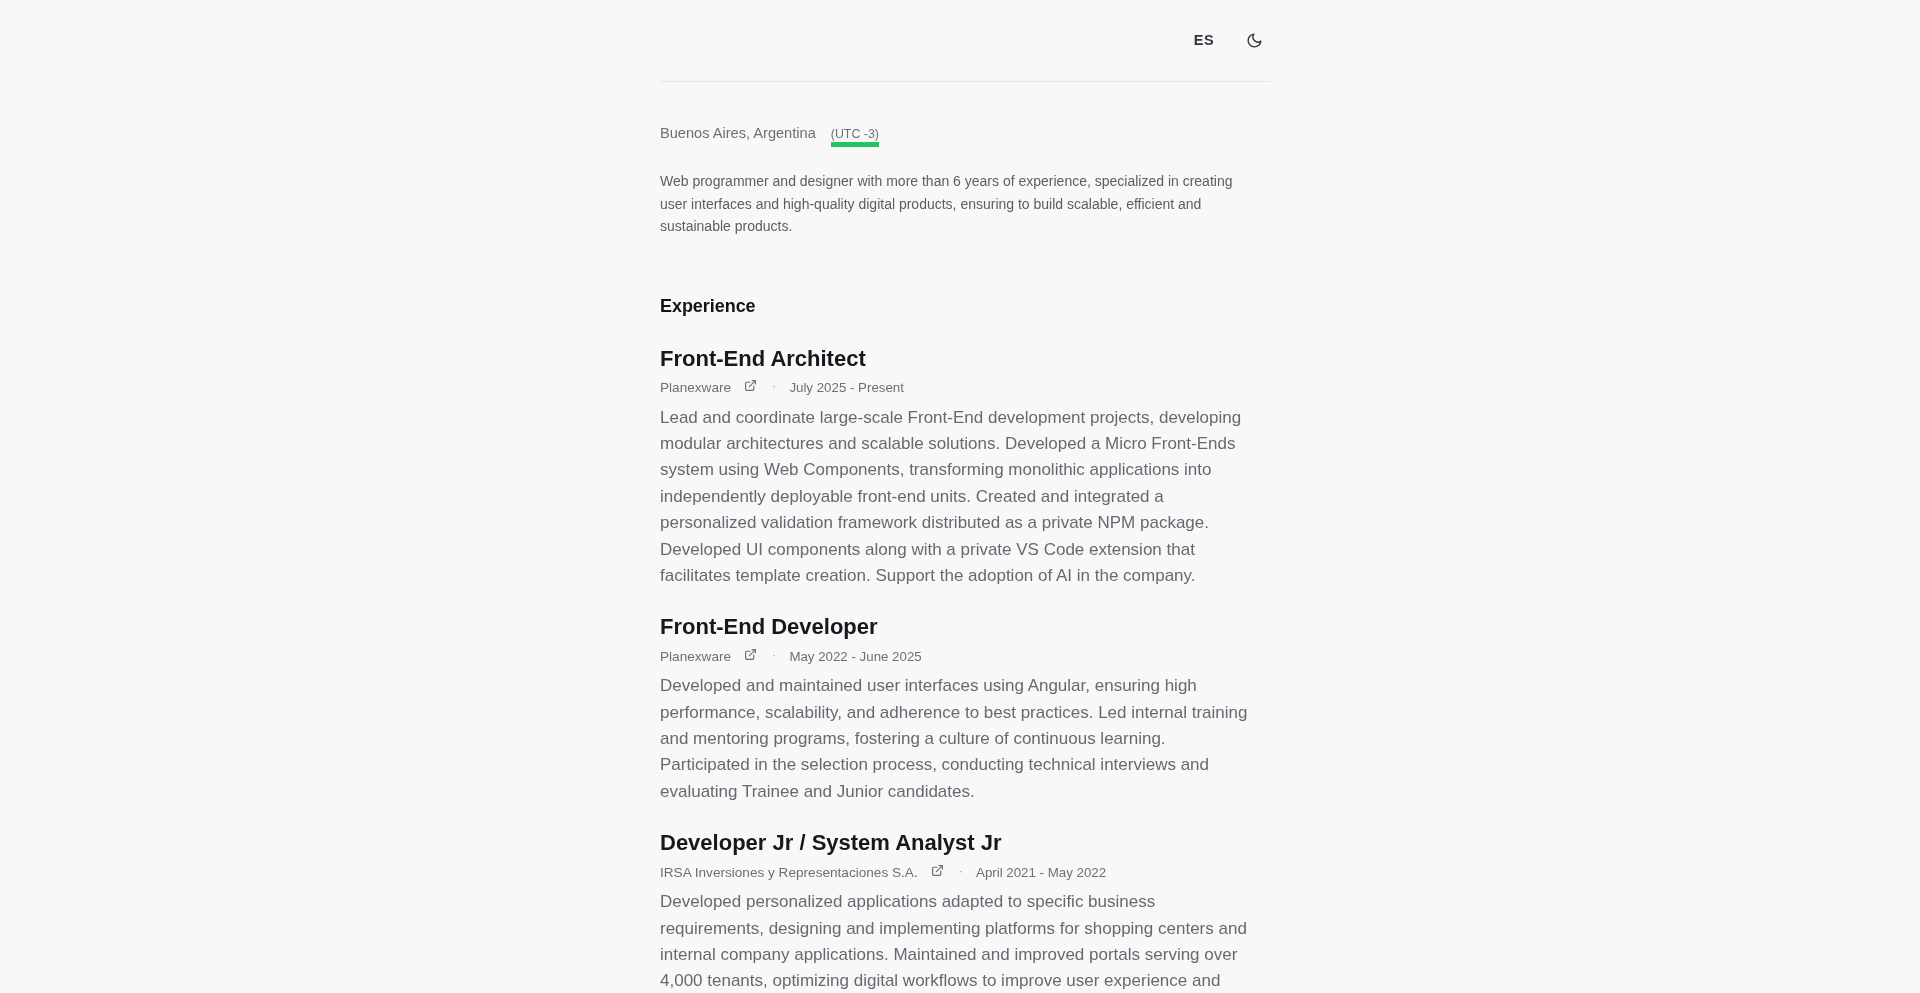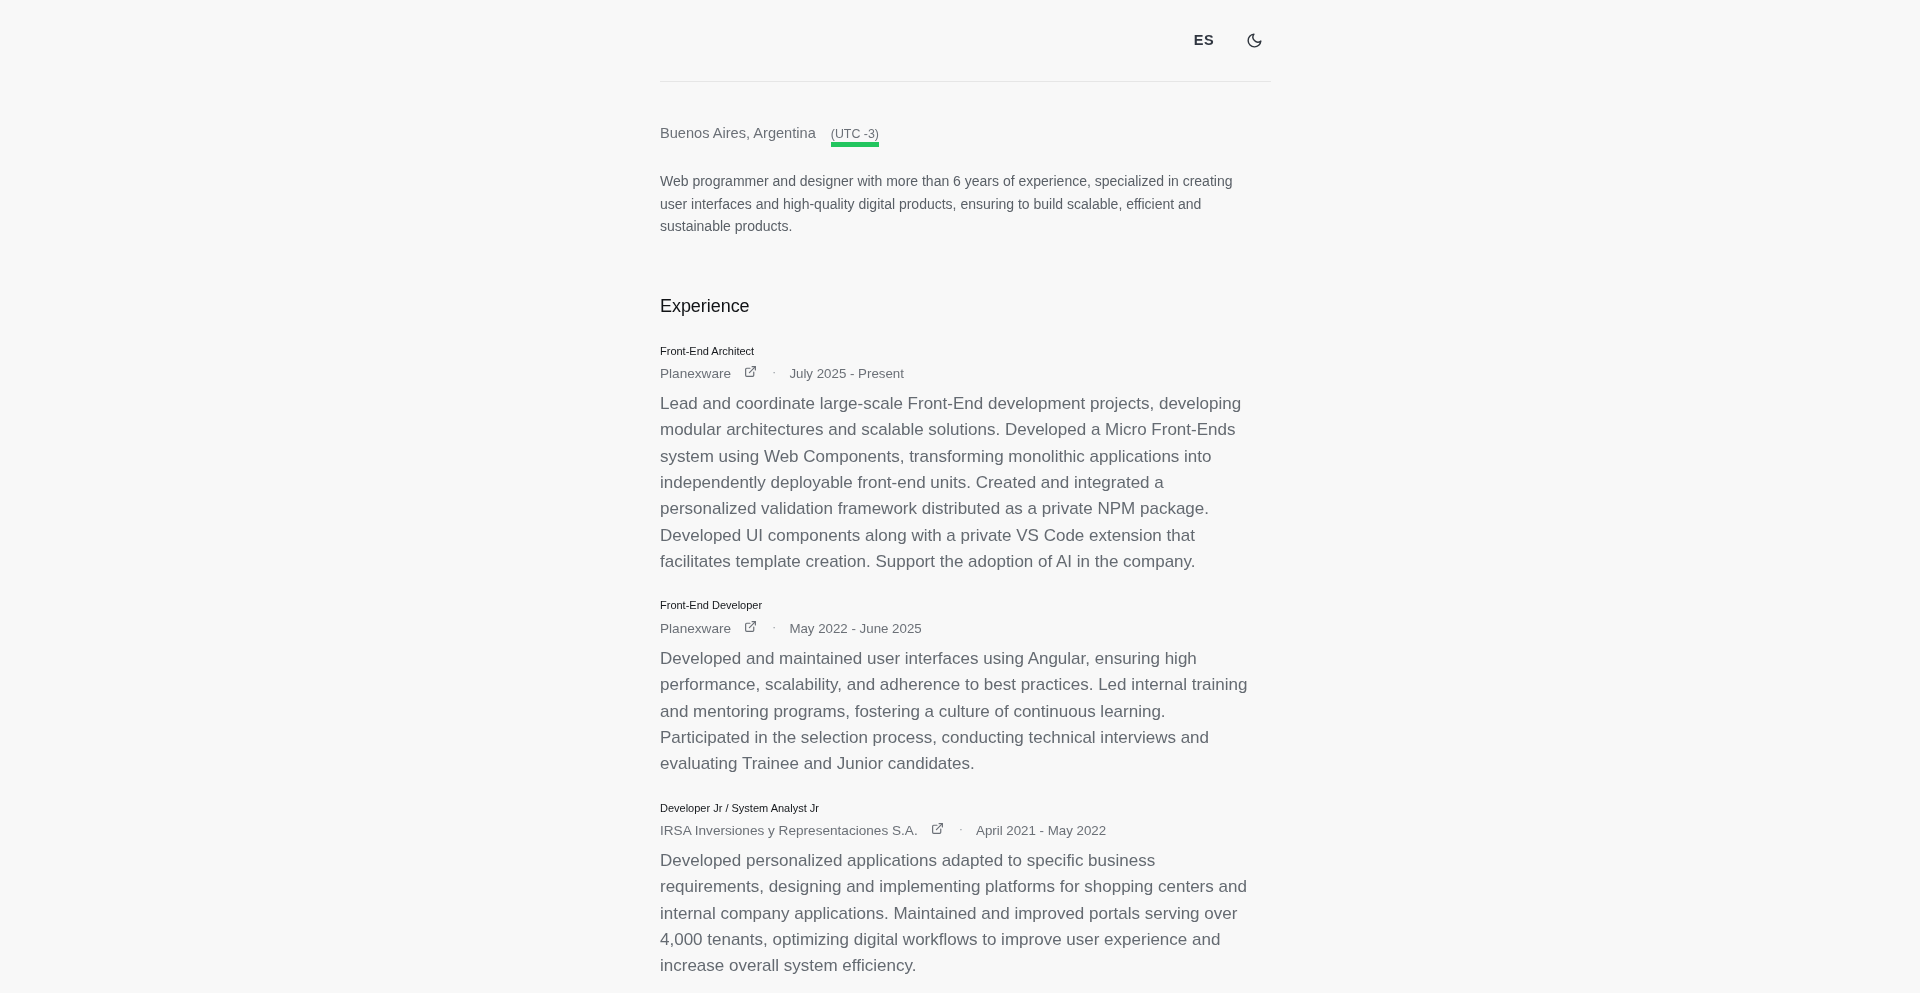--- a/index.html
+++ b/index.html
@@ -103,33 +103,33 @@
     color: #595f66;
     max-width: 600px;
   }
 
   
   .section {
     padding-top: 58px;
   }
   .section-title {
     font-size: 18px;
-    font-weight: 400;
+    font-weight: 700;
     color: #111316;
     margin: 0 0 27px 0;
     letter-spacing: -0.05px;
     line-height: 1.2;
   }
 
   
   .job { margin-bottom: 24px; }
   .job:last-child { margin-bottom: 0; }
   .job-role {
-    font-size: 11px;
-    font-weight: 400;
+    font-size: 22px;
+    font-weight: 700;
     color: #15181c;
     margin: 0 0 7px 0;
     line-height: 1.25;
   }
   .job-meta {
     display: flex;
     align-items: flex-start;
     gap: 4px;
     margin-bottom: 8px;
     flex-wrap: nowrap;

